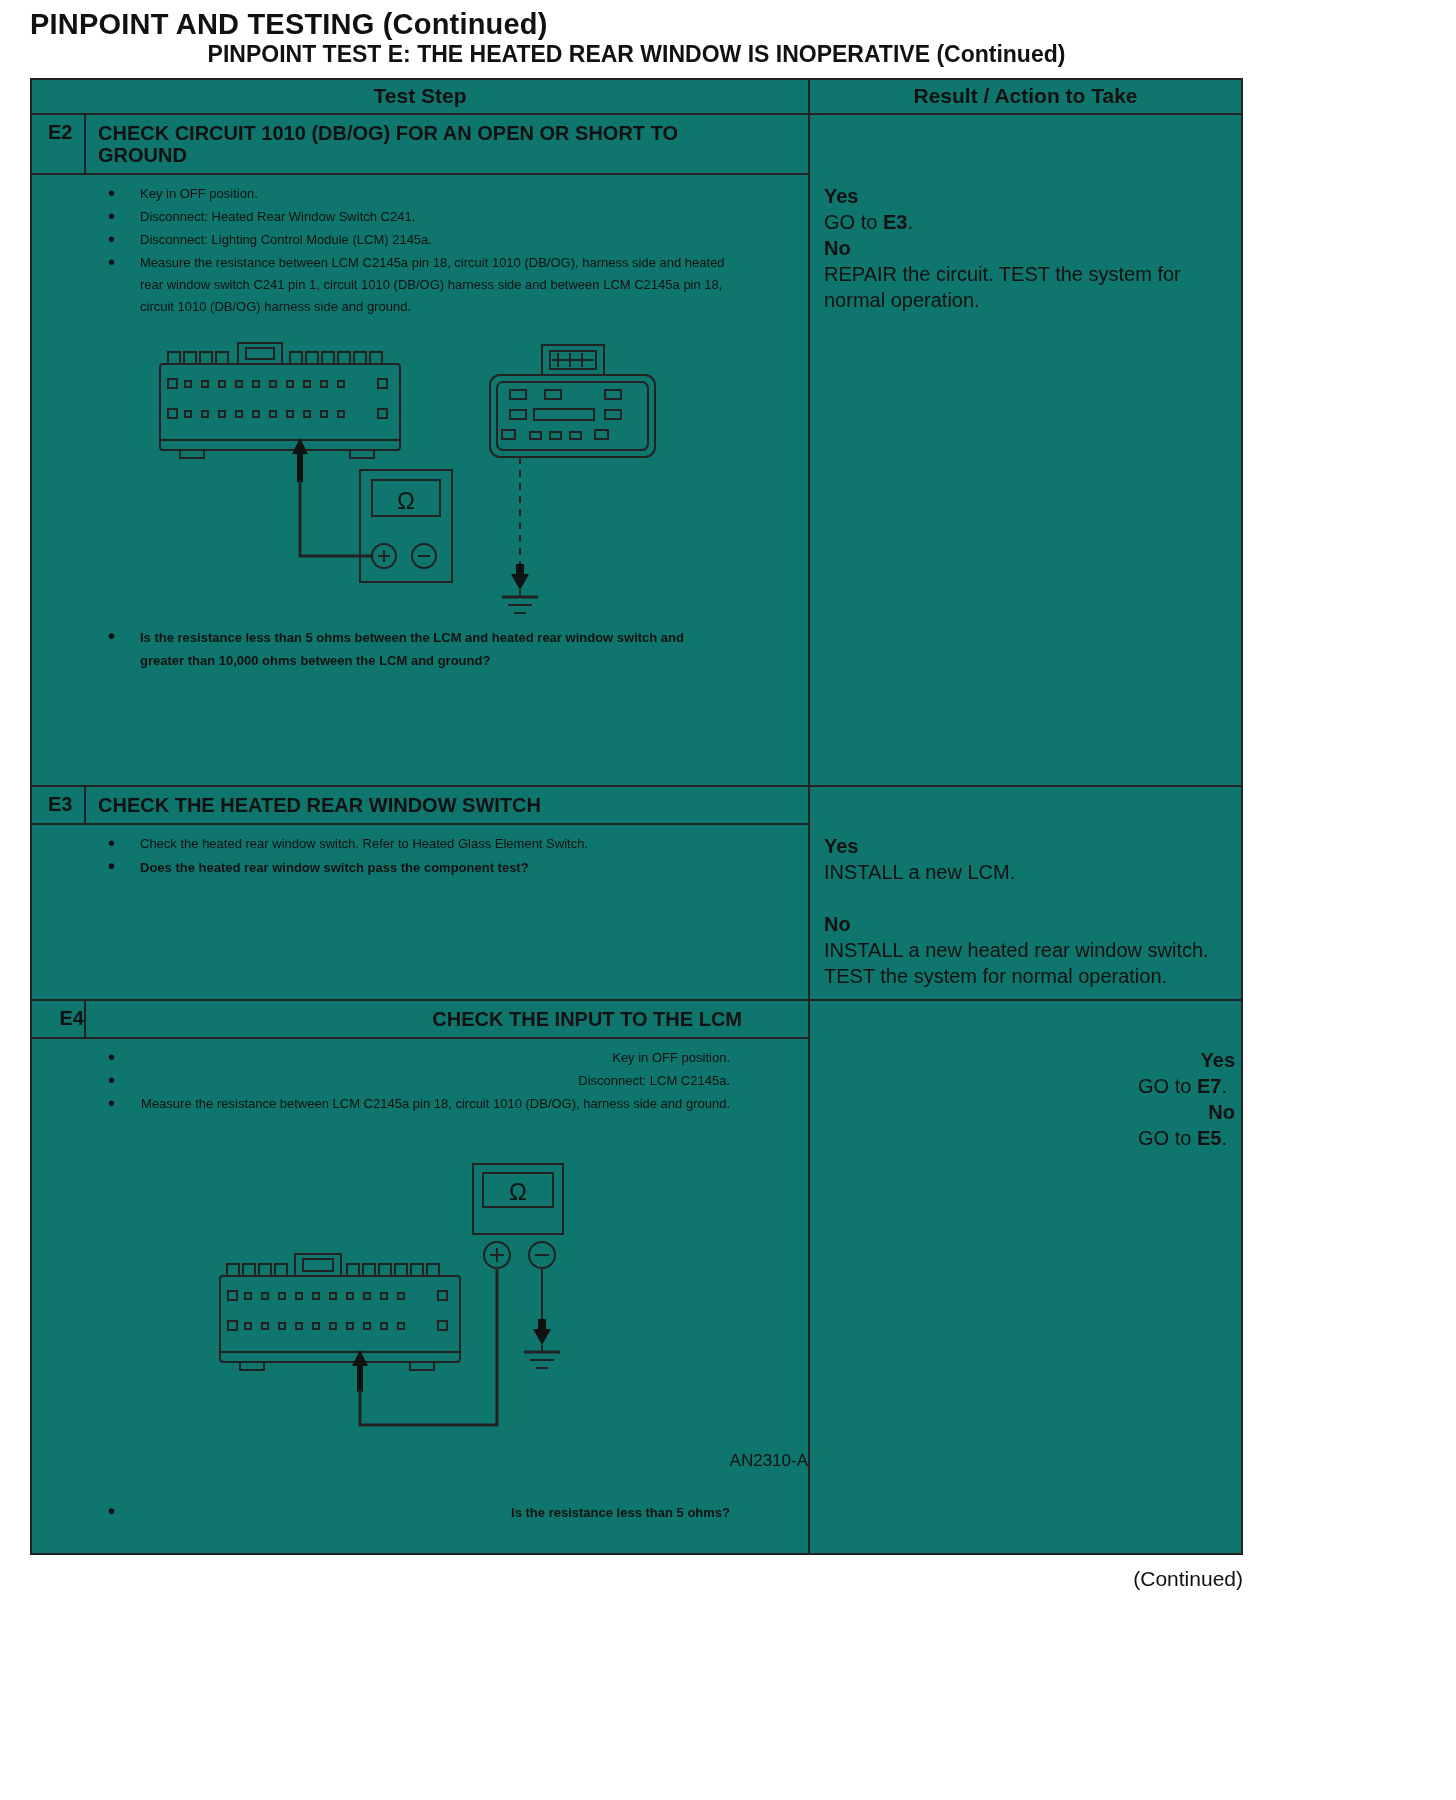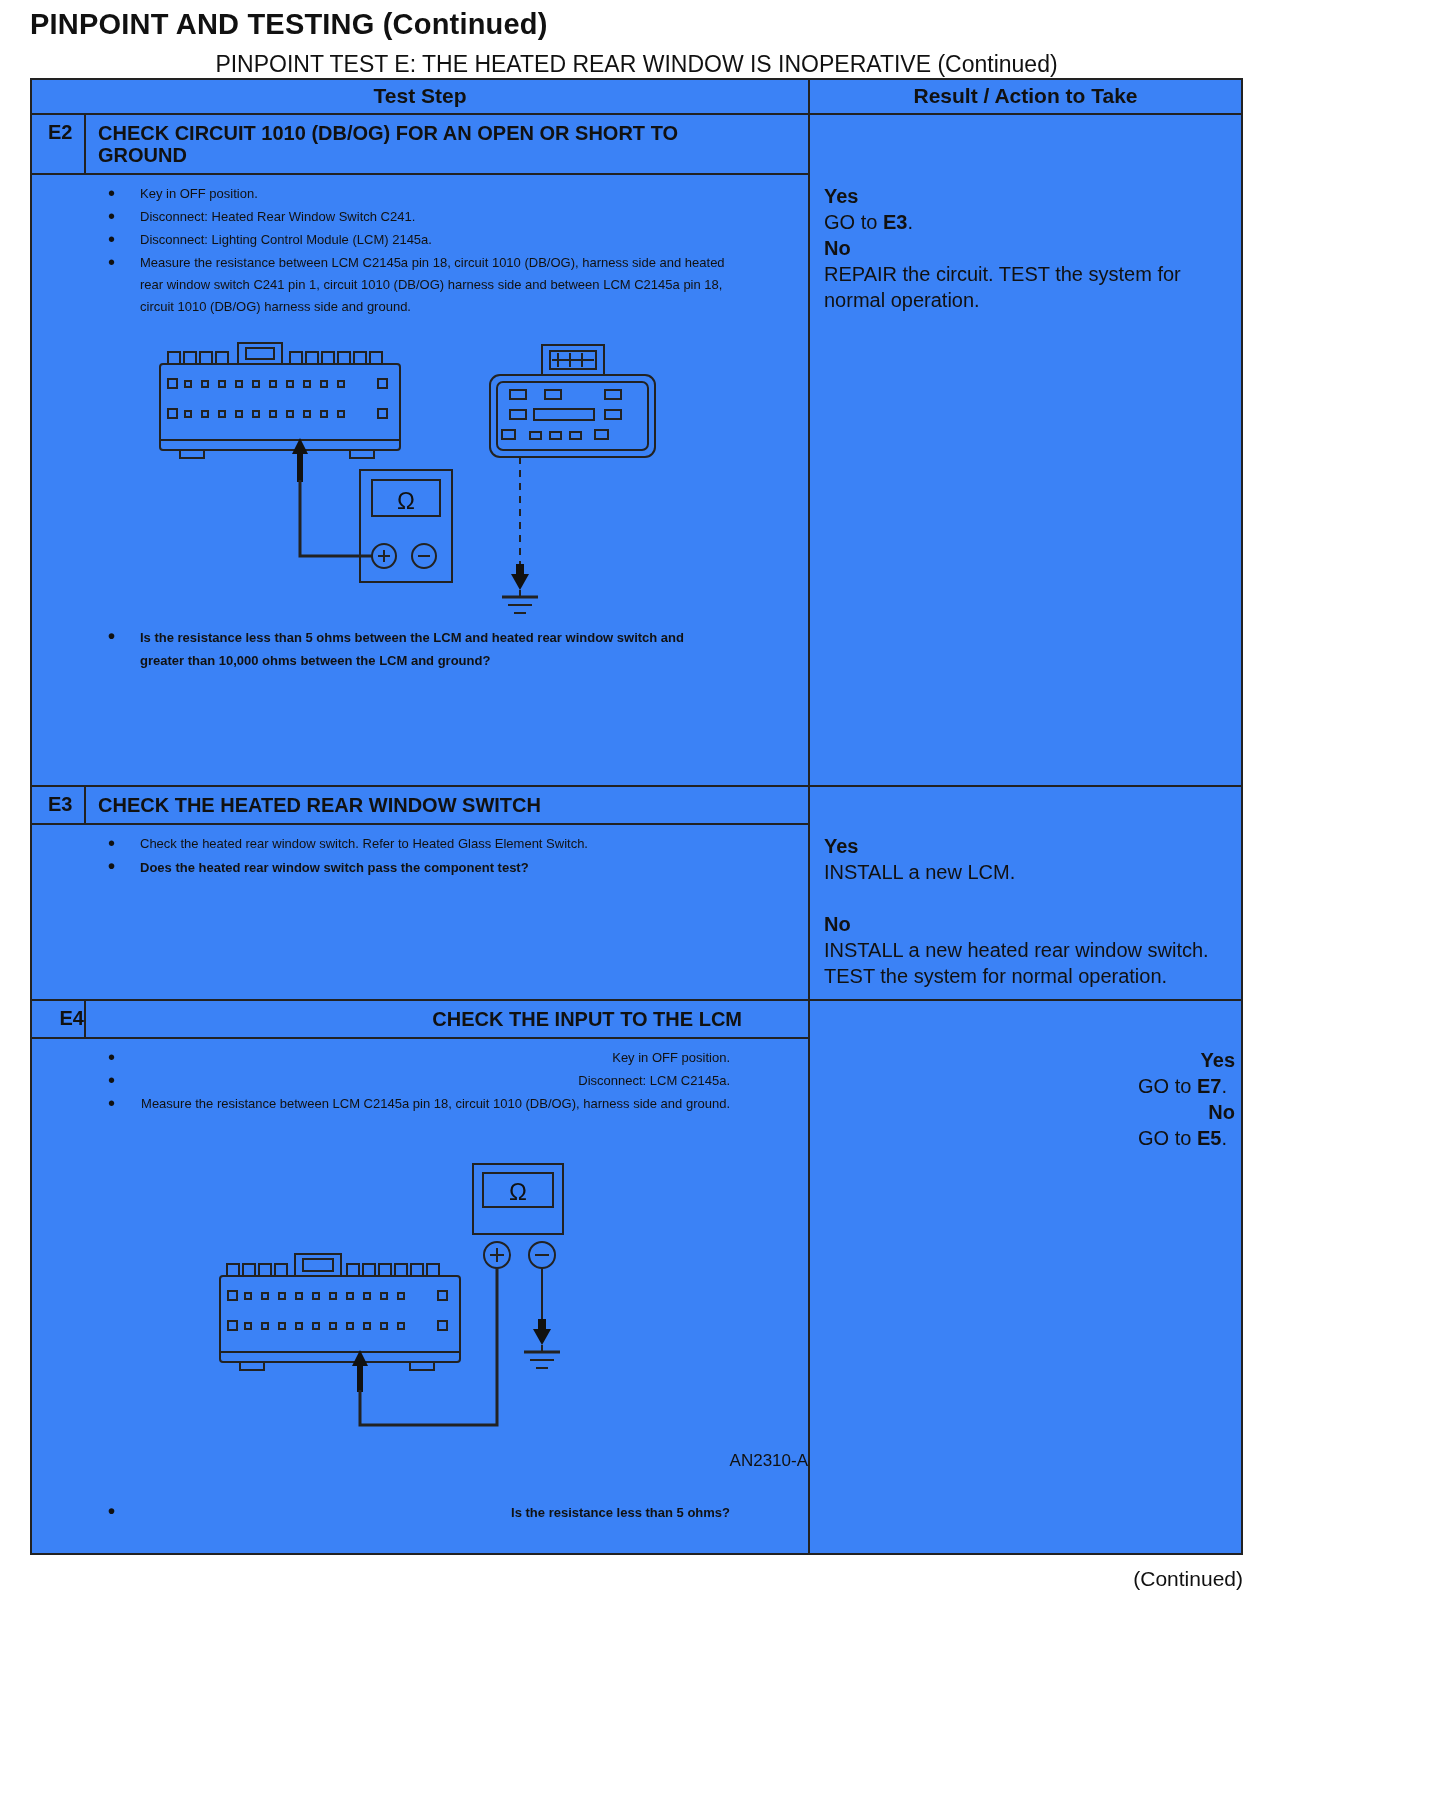--- a/index.html
+++ b/index.html
@@ -6,23 +6,23 @@
   html,body { background:#fff; }
   body {
     width:1456px; height:1800px;
     font-family:"Liberation Sans", sans-serif;
     color:#111;
     position:relative;
   }
   .page { padding:8px 26px 0 30px; }
 
   h1.main-heading { font-size:29px; font-weight:bold; letter-spacing:.2px; }
-  h2.table-title { width:1213px; text-align:center; font-size:23px; font-weight:normal; margin-top:10px; }
-
-  .ptable { width:1213px; border:2px solid #222; background:#3b82f6; }
+  h2.table-title { width:1213px; text-align:center; font-size:23px; font-weight:bold; }
+
+  .ptable { width:1213px; border:2px solid #222; margin-top:10px; background:#0f766e; }
 
   .thead { display:flex; border-bottom:2px solid #222; }
   .th { font-size:21px; font-weight:bold; text-align:center; padding:4px 0 5px 0; }
   .th-left { width:778px; border-right:2px solid #222; }
   .th-right { flex:1; }
 
   .trow { display:flex; border-bottom:2px solid #222; }
   .trow:last-child { border-bottom:none;text-align:right; }
   .cell-left { width:778px; border-right:2px solid #222; }
   .cell-right { flex:1; }

